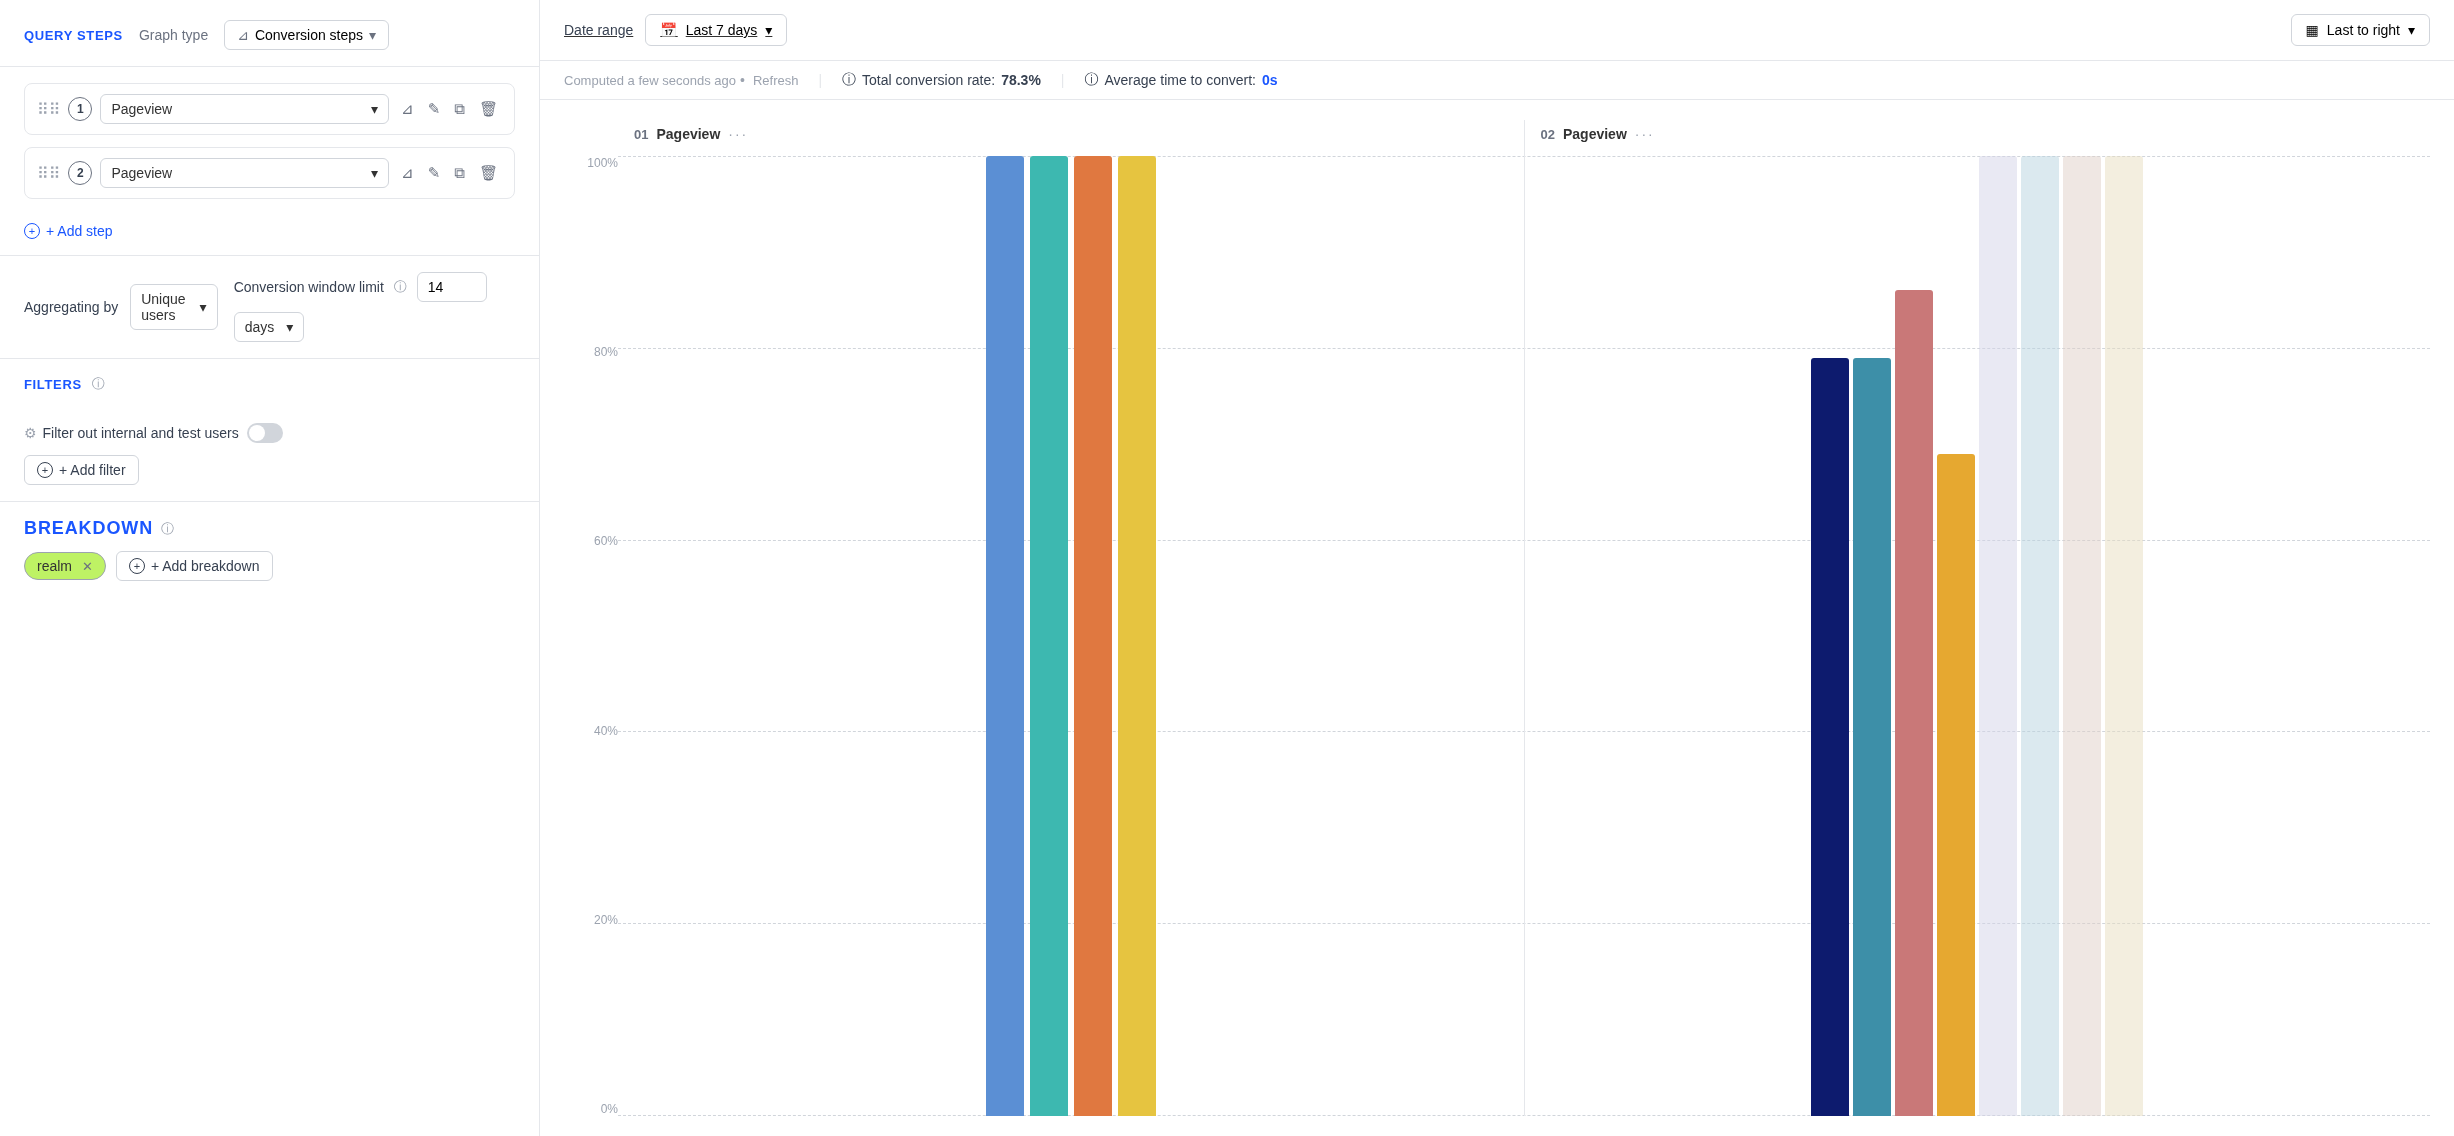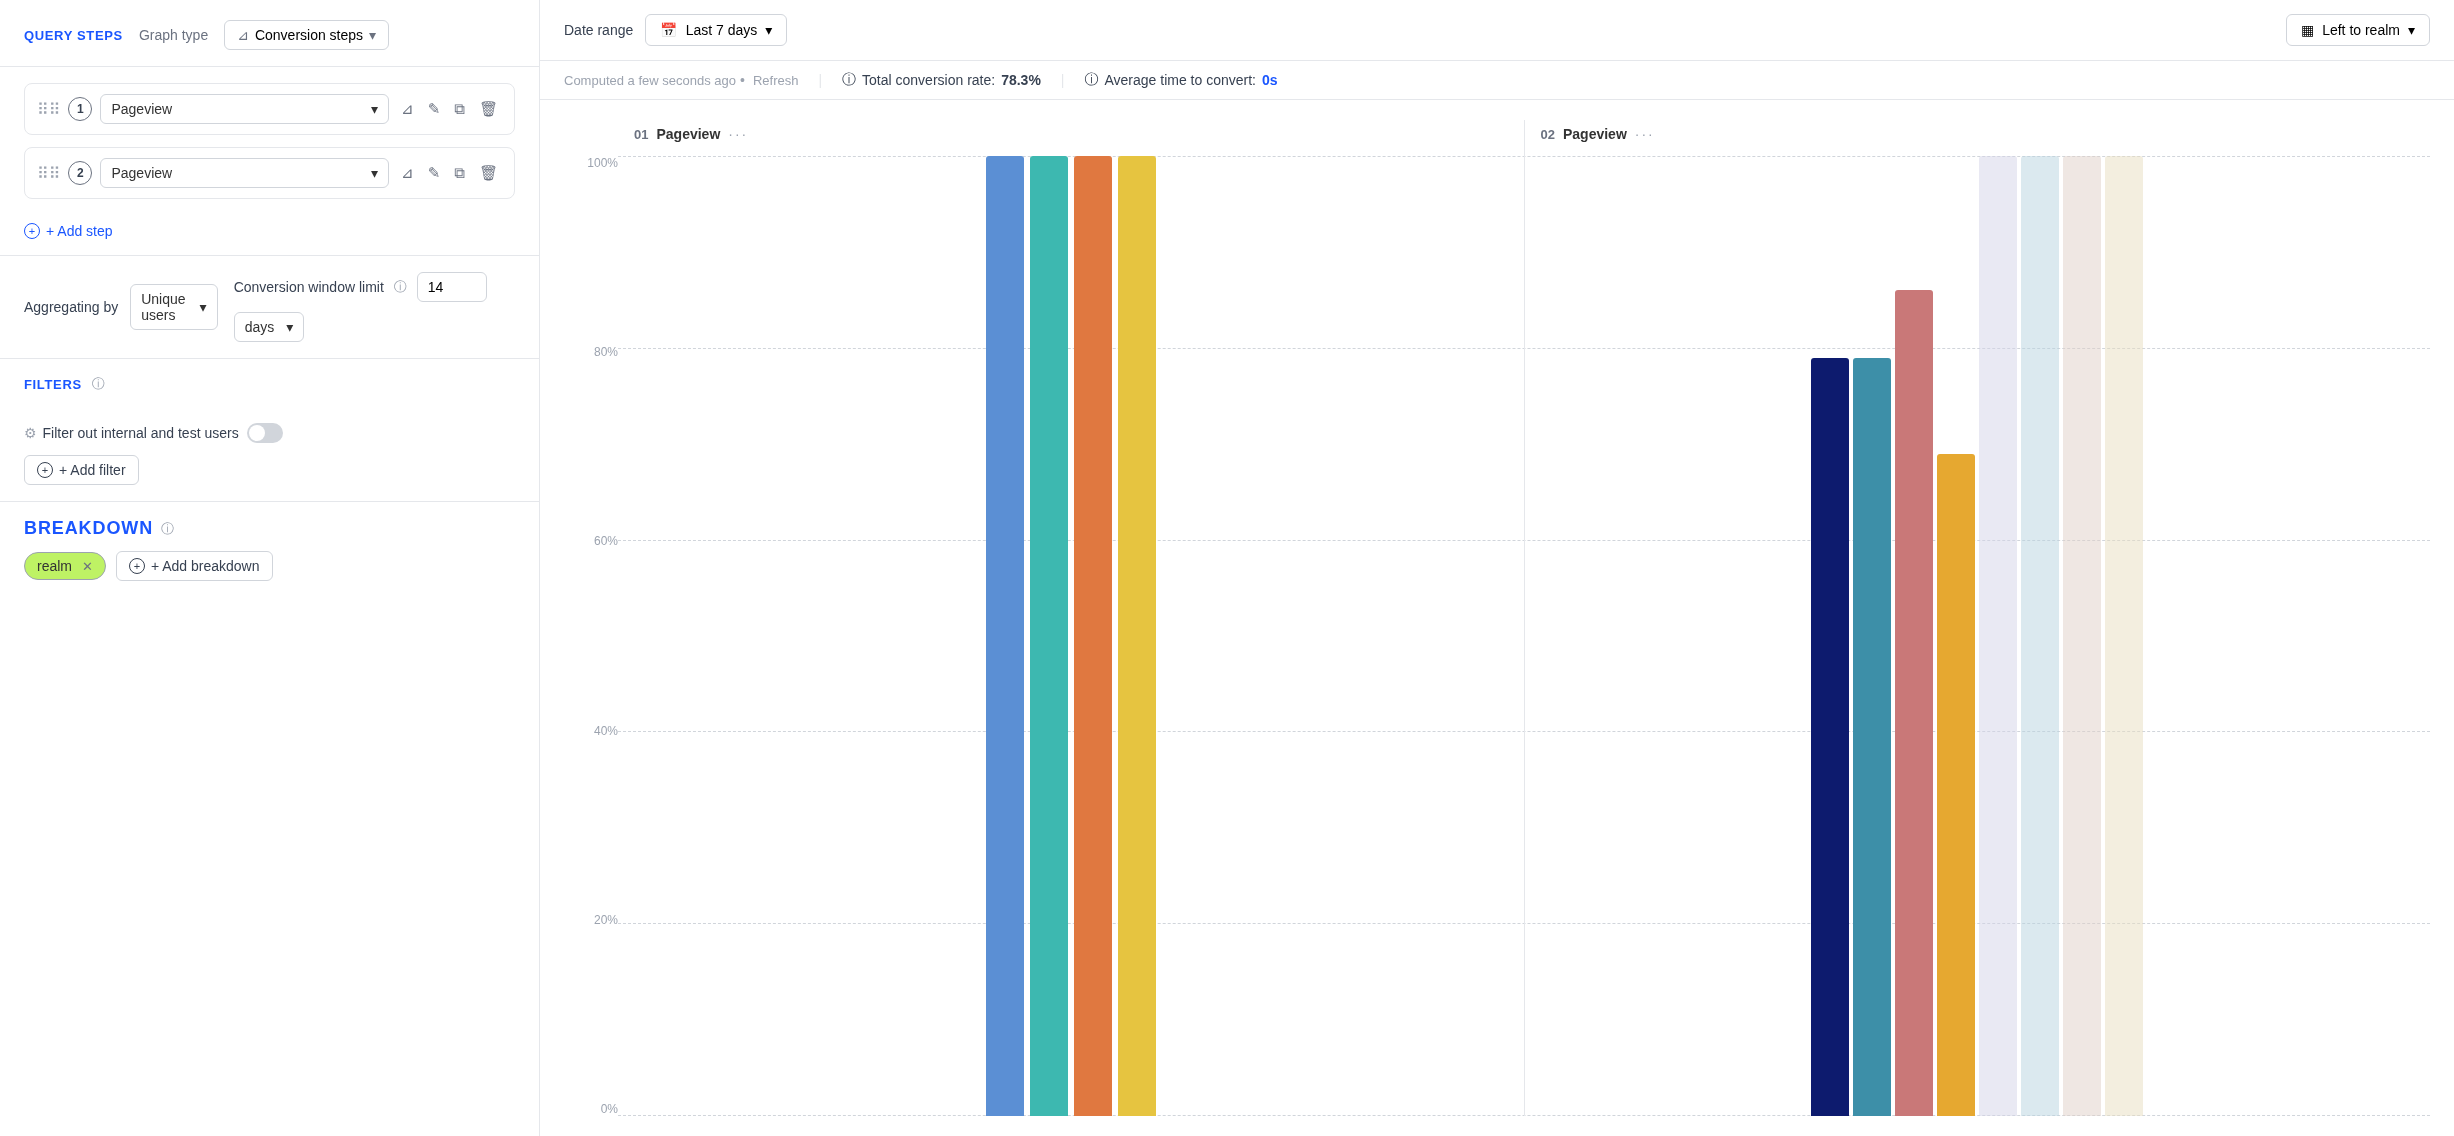--- a/index.html
+++ b/index.html
@@ -51,21 +51,21 @@
     .breakdown-label { font-weight: 700; font-size: 18px; color: #1a56ff; letter-spacing: 0.05em; text-transform: uppercase; }
     .breakdown-row { display: flex; align-items: center; gap: 10px; flex-wrap: wrap; }
     .breakdown-tag { display: flex; align-items: center; gap: 6px; border: 1.5px solid #9ca3af; border-radius: 20px; padding: 5px 12px; font-size: 14px; font-weight: 500; background: #bef264; }
     .breakdown-tag-remove { background: none; border: none; cursor: pointer; color: #6b7280; font-size: 13px; display: flex; align-items: center; padding: 0 0 0 4px; }
     .add-breakdown-btn { display: flex; align-items: center; gap: 6px; border: 1px solid #d1d5db; border-radius: 6px; padding: 6px 12px; background: #fff; cursor: pointer; font-size: 14px; color: #374151; }
 
     
     .right-panel { flex: 1; display: flex; flex-direction: column; overflow: hidden; }
 
     .chart-header { display: flex; align-items: center; justify-content: space-between; padding: 14px 24px; border-bottom: 1px solid #e5e7eb; }
-    .date-range-row { display: flex; align-items: center; gap: 12px; }
+    .date-range-row { display: flex; align-items: center; gap: 12px; text-decoration: underline; }
     .date-range-label { font-size: 14px; color: #374151; }
     .date-range-btn { display: flex; align-items: center; gap: 8px; border: 1px solid #d1d5db; border-radius: 6px; padding: 7px 14px; background: #fff; cursor: pointer; font-size: 14px; }
     .direction-btn { display: flex; align-items: center; gap: 8px; border: 1px solid #d1d5db; border-radius: 6px; padding: 7px 14px; background: #fff; cursor: pointer; font-size: 14px; }
 
     .chart-stats { display: flex; align-items: center; gap: 0; padding: 10px 24px; border-bottom: 1px solid #e5e7eb; }
     .computed-text { font-size: 13px; color: #9ca3af; }
     .refresh-link { color: #9ca3af; font-size: 13px; cursor: pointer; margin-left: 4px; }
     .stat-item { display: flex; align-items: center; gap: 6px; font-size: 14px; color: #374151; }
     .stat-value { font-weight: 700; }
     .stat-value-blue { font-weight: 700; color: #1a56ff; }
@@ -196,21 +196,21 @@
       <div class="date-range-row">
         <span class="date-range-label">Date range</span>
         <button class="date-range-btn">
           <span>📅</span>
           <span>Last 7 days</span>
           <span>▾</span>
         </button>
       </div>
       <button class="direction-btn">
         <span>▦</span>
-        <span>Left to realm</span>
+        <span>Last to right</span>
         <span>▾</span>
       </button>
     </div>
 
     <div class="chart-stats">
       <span class="computed-text">Computed a few seconds ago</span>
       <span style="color:#9ca3af;margin:0 4px;">•</span>
       <span class="refresh-link">Refresh</span>
       <span style="color:#e5e7eb;margin:0 20px;">|</span>
       <span class="stat-item">

